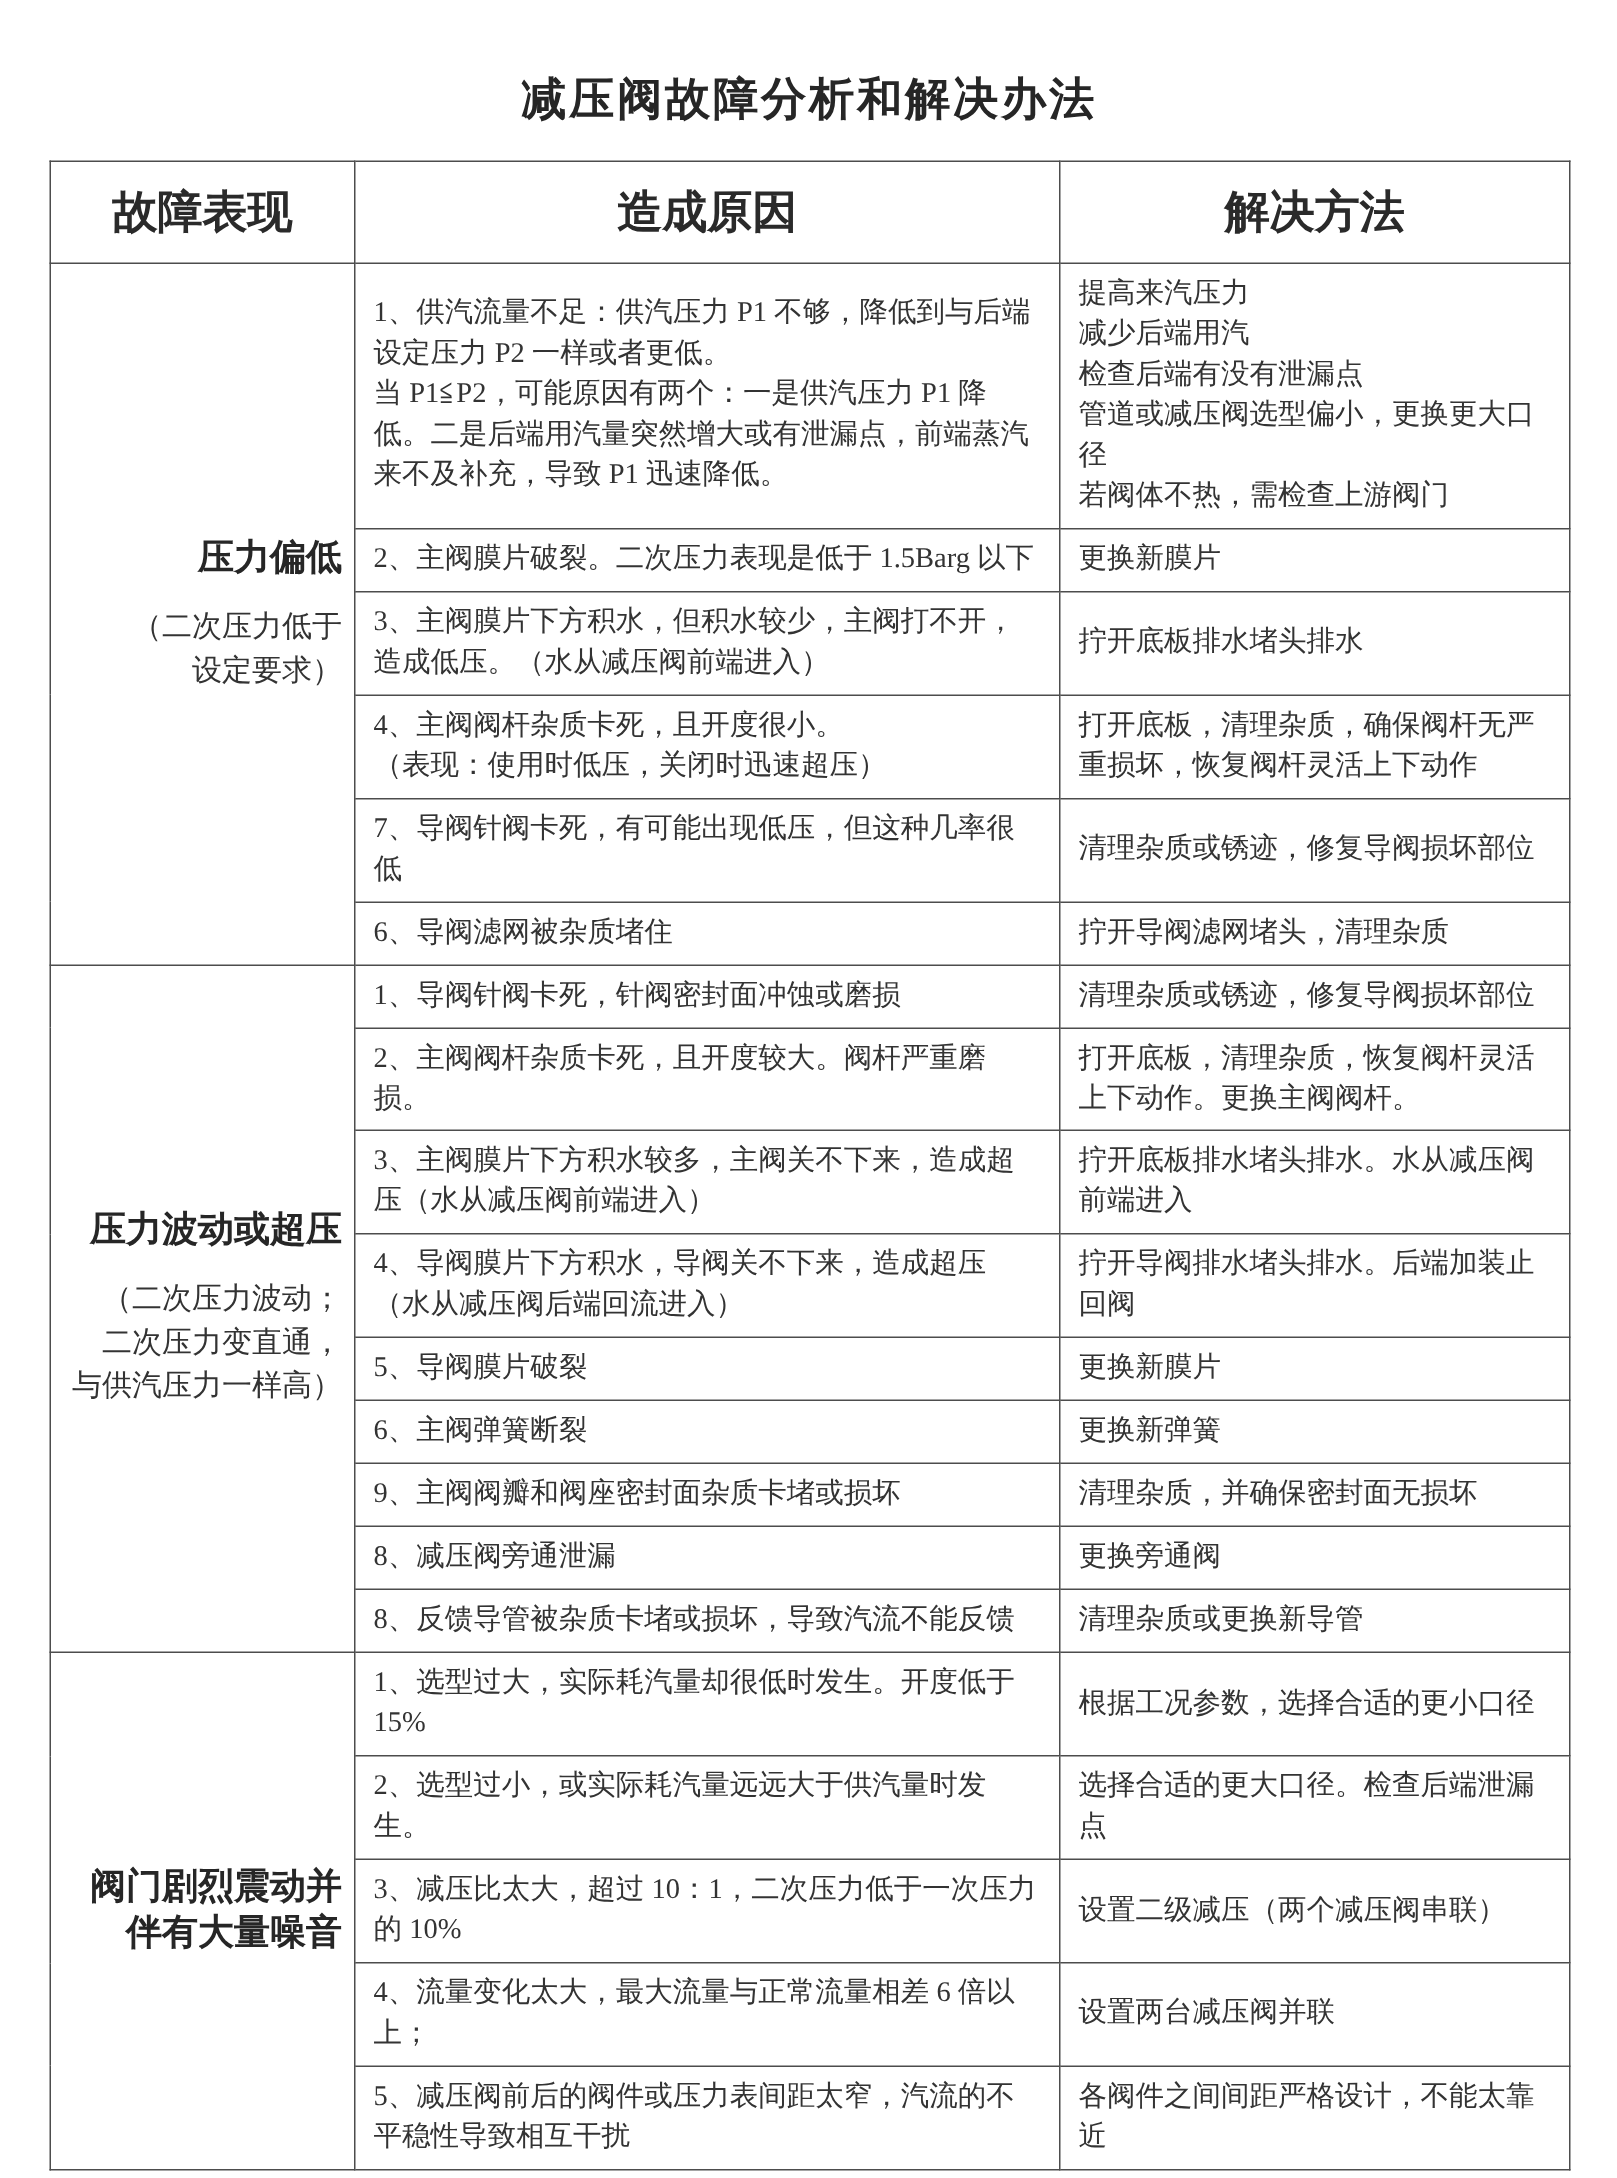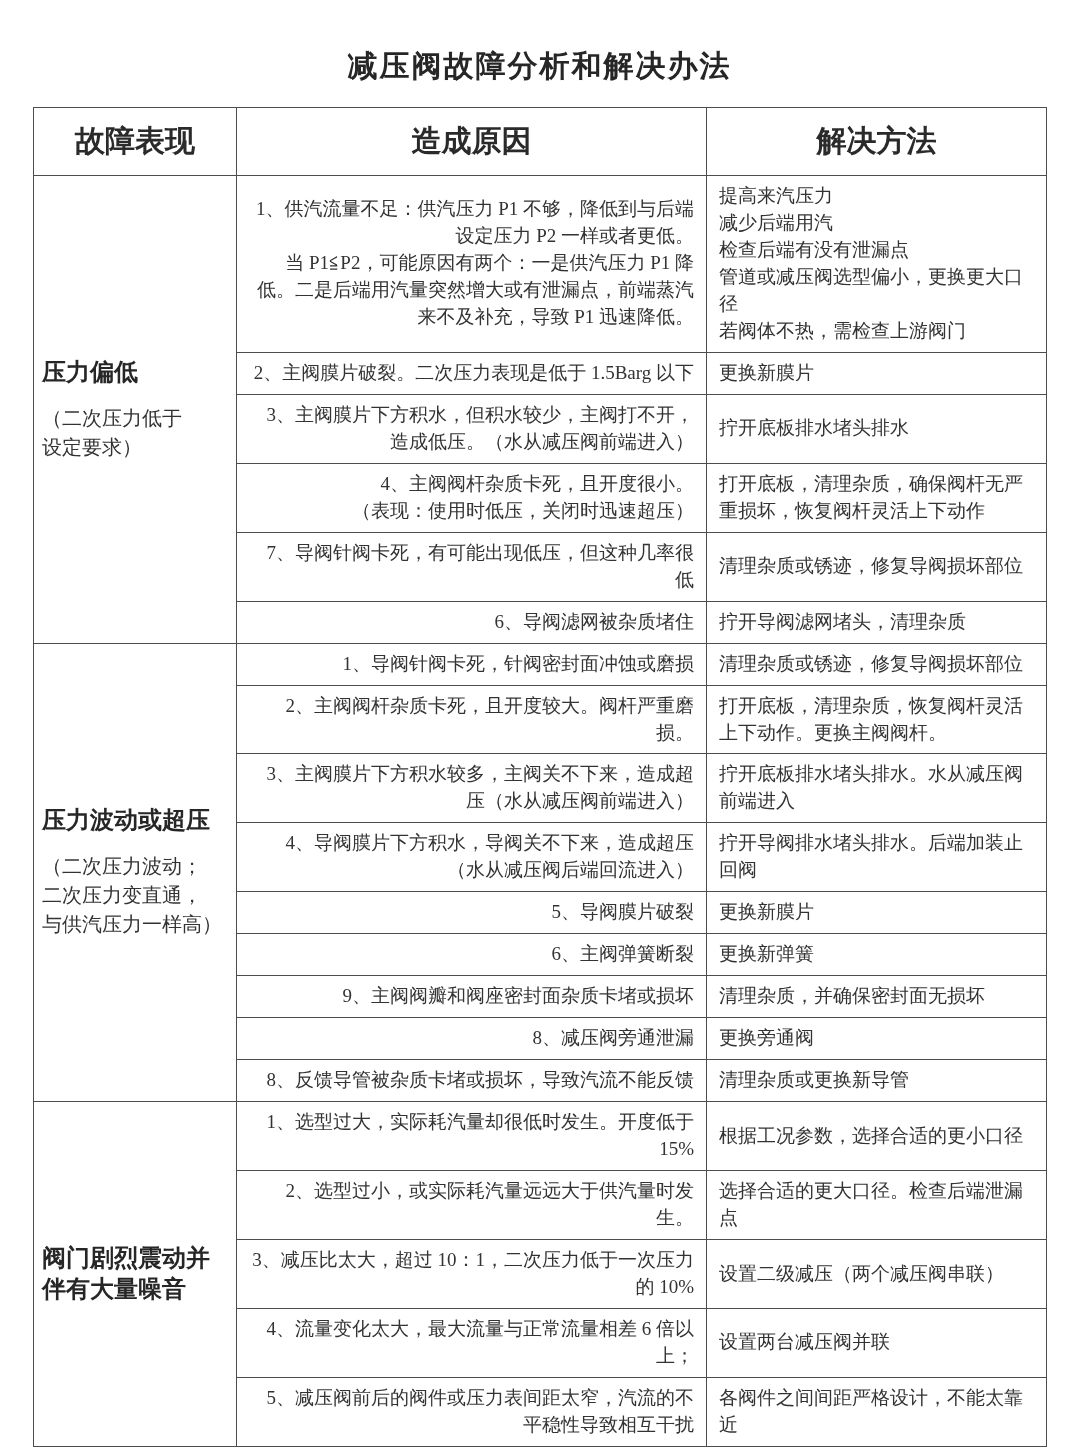--- a/index.html
+++ b/index.html
@@ -47,36 +47,36 @@
   }
   .fault-table td {
     font-size: 19px;
     line-height: 1.42;
     padding: 7px 12px;
     vertical-align: middle;
     white-space: pre-line;
     color: #333333;
   }
   td.symptom-cell {
-    text-align: left;
+    text-align: right;
     padding: 10px 8px;
   }
   .symptom-label {
     font-size: 24px;
     font-weight: bold;
     line-height: 1.3;
     color: #262626;
   }
   .symptom-note {
     font-size: 20px;
     margin-top: 16px;
     line-height: 1.45;
     white-space: pre-line;
   }
-  td.cause-cell { text-align: right; }
+  td.cause-cell { text-align: left; }
   td.solution-cell { text-align: left; }
 </style>
 </head>
 <body>
 
 <div class="page">
   <h1 class="doc-title">减压阀故障分析和解决办法</h1>
 
   <table class="fault-table">
     <colgroup>

